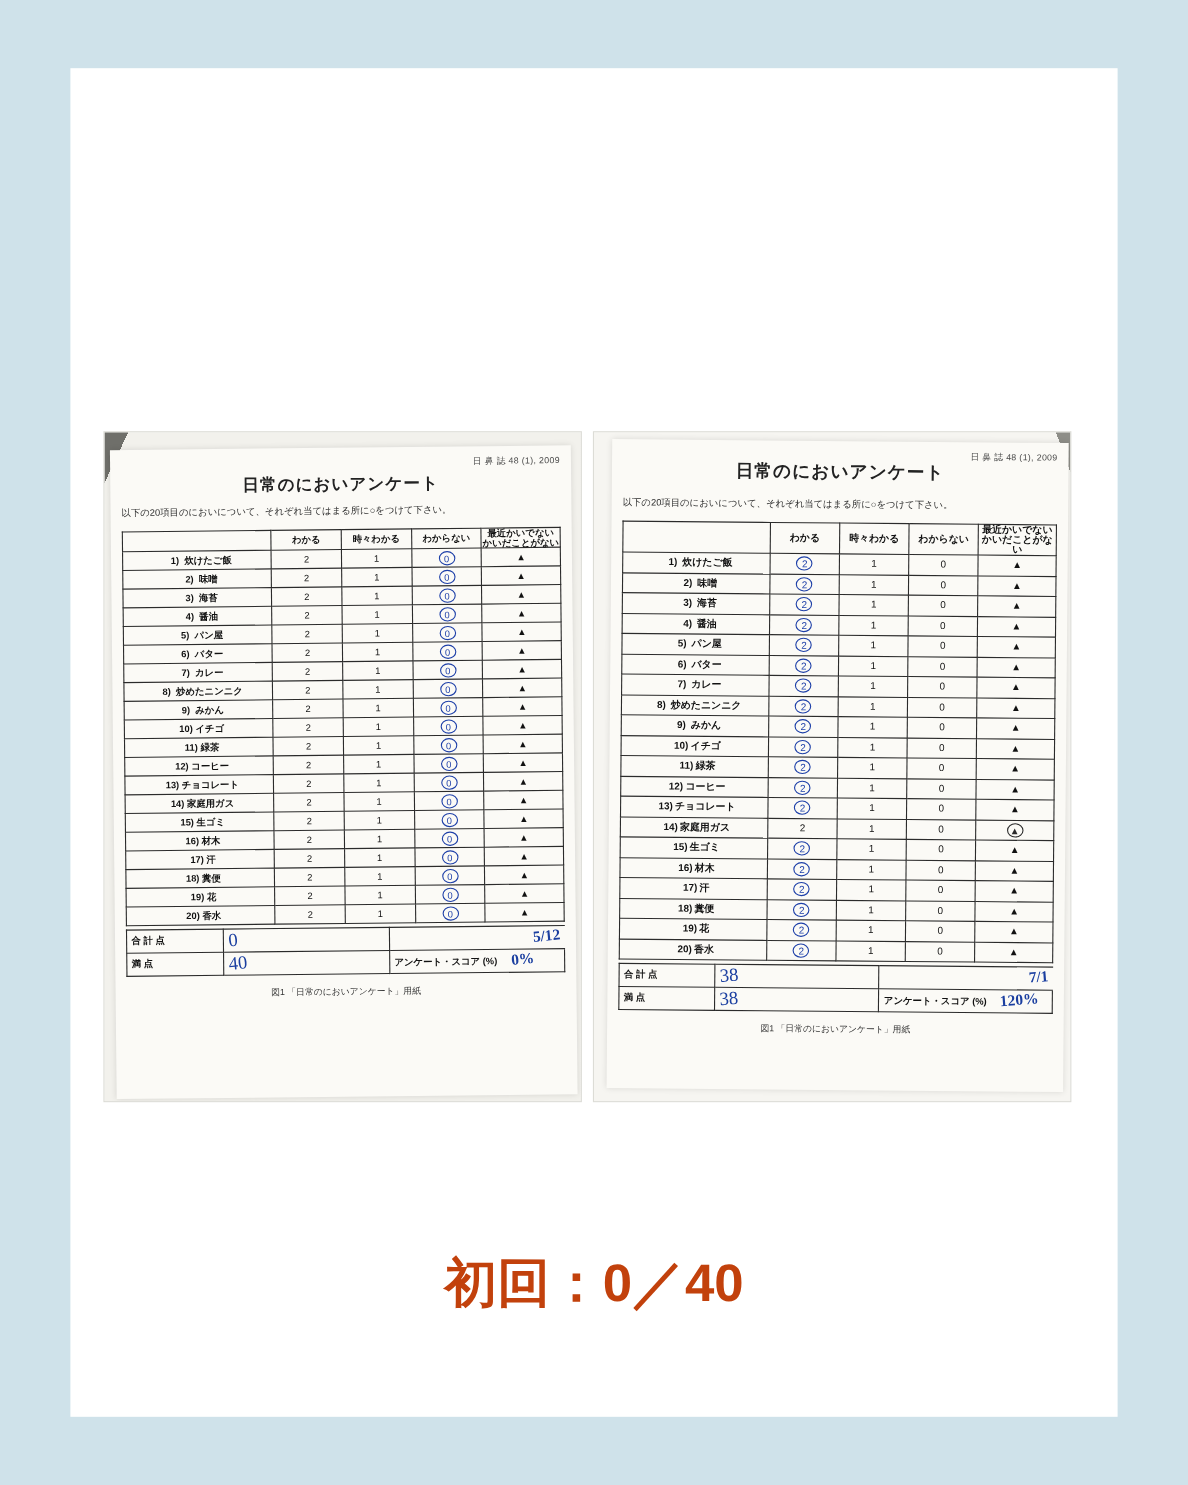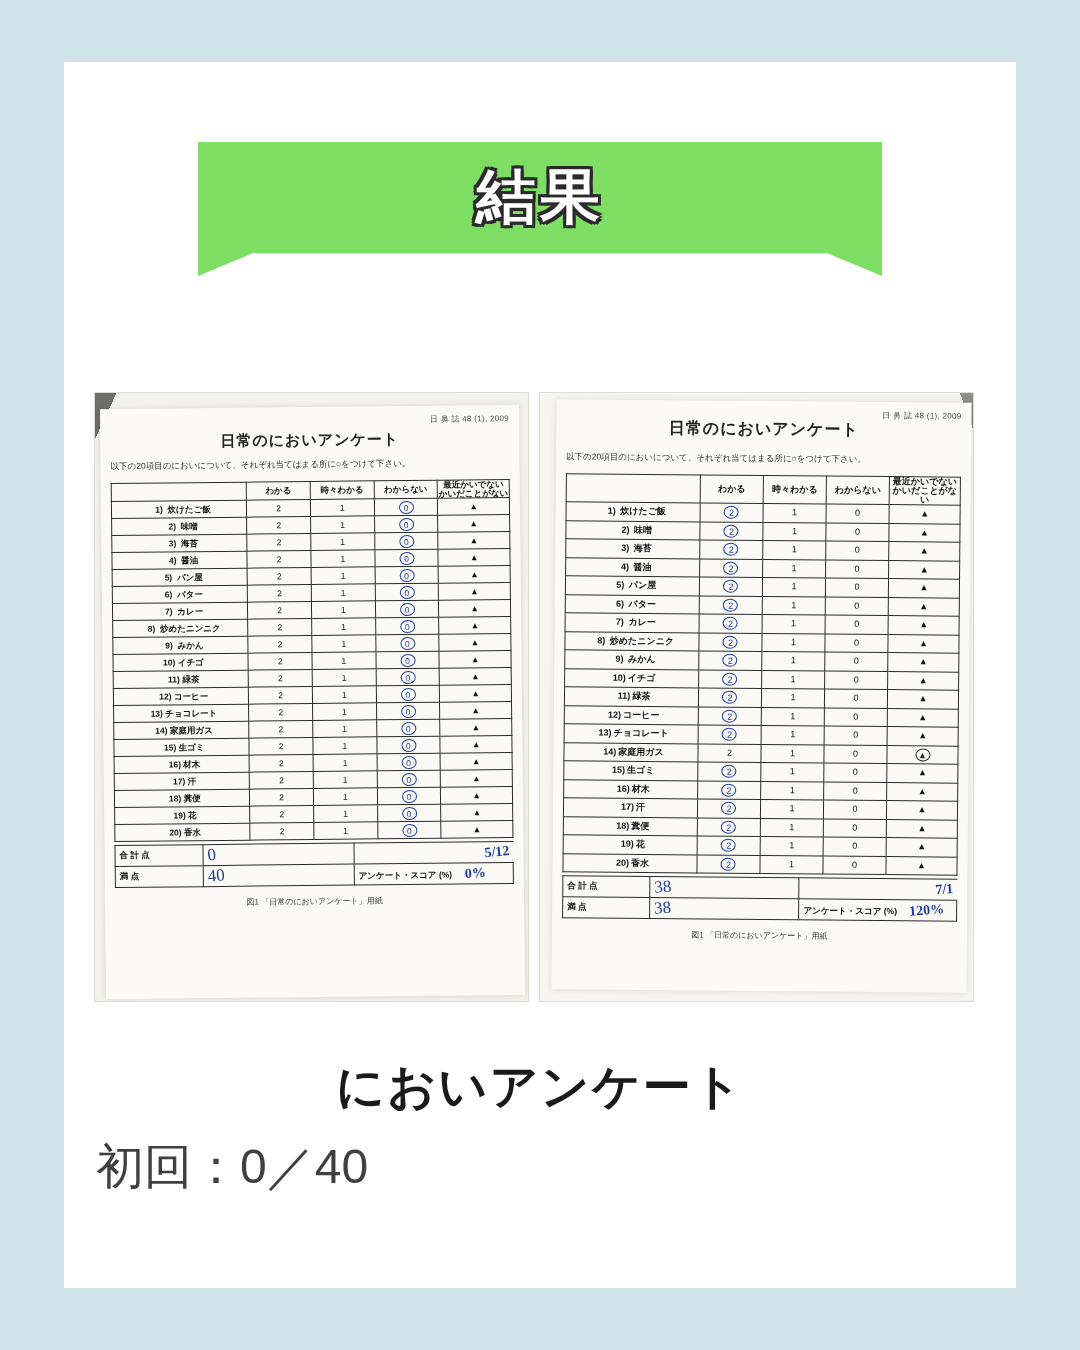--- a/index.html
+++ b/index.html
@@ -173,48 +173,44 @@
     text-align: center;
     font-size: 48px;
     font-weight: bold;
     color: #1a1a1a;
     letter-spacing: 2px;
   }
   .cap-row {
     position: absolute;
     left: 96px; right: 96px; top: 1135px;
     display: flex;
-    justify-content: flex-start;
+    justify-content: center;
     font-size: 48px;
-    font-weight: normal;
-    color: #404040;
+    font-weight: bold;
+    color: #c2410c;
   }
 
   
   .next {
     position: absolute;
     left: 818px; top: 1258px;
     width: 262px; height: 92px;
     background: #7ede63;
     display: flex; align-items: center; justify-content: center;
     font-size: 32px; font-weight: bold; color: #111;
     letter-spacing: 1px;
   }
 </style>
 </head>
 <body>
 
 <div id="page">
 
   <div class="card"></div>
 
-  <div class="ribbon-wrap">
-    <div class="ribbon"></div>
-    <div class="ribbon-text">結果</div>
-  </div>
 
   <div class="photos">
 
     <div class="photo left">
       <div class="sheet">
         <div class="sheet-head">
           <div class="journal">日 鼻 誌 48 (1), 2009</div>
           <div class="sheet-title">日常のにおいアンケート</div>
           <div class="instr">以下の20項目のにおいについて、それぞれ当てはまる所に○をつけて下さい。</div>
         </div>
@@ -607,18 +603,17 @@
               </td>
             </tr>
           </tbody>
             </table>
           <div class="figcap">図1 「日常のにおいアンケート」用紙</div>
         </div>
       </div>
     </div>
   </div>
 
-  <div class="cap-main">においアンケート</div>
   <div class="cap-row">
     <span>初回：0／40</span>
   </div>
 
 </div>
 
 </body></html>

